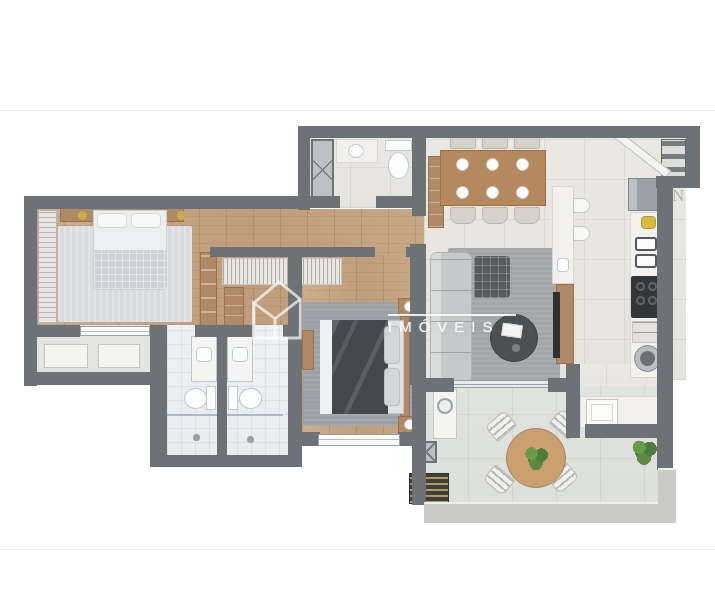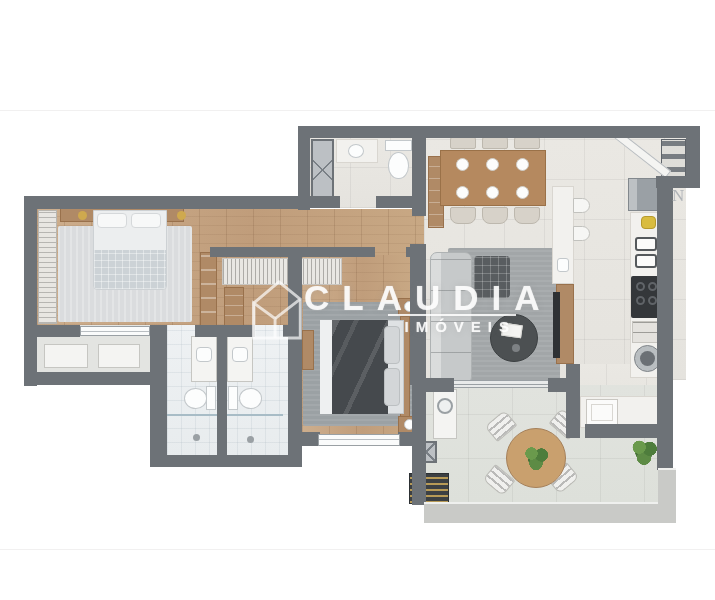--- a/index.html
+++ b/index.html
@@ -46,21 +46,21 @@
                   radial-gradient(circle at 50% 68%, #5d8b45 0 26%, rgba(0,0,0,0) 27%),
                   radial-gradient(circle at 50% 50%, #477239 0 38%, rgba(0,0,0,0) 40%);
         border-radius:50%;}
   .chair{background:#d7d2c9;border:1px solid #bdb8ae;box-sizing:border-box;}
   .tchair{background:#f0f0ee;border:1px solid #b9b9b4;box-sizing:border-box;
           background-image:repeating-linear-gradient(0deg, rgba(60,60,60,.30) 0 2px, rgba(0,0,0,0) 2px 6px);}
   .plate{width:13px;height:13px;border-radius:50%;background:#fdfdfc;border:1px solid #cfcec9;box-sizing:border-box;}
   
   .wm{color:rgba(255,255,255,.78);text-shadow:0 0 1px rgba(255,255,255,.6),0 0 6px rgba(130,130,130,.25);}
   .wm-brand{font-size:35px;font-weight:bold;letter-spacing:13px;}
-  .wm-tagline{font-size:15px;font-weight:bold;letter-spacing:7px;text-align:right;}
+  .wm-tagline{font-size:15px;font-weight:normal;letter-spacing:7px;}
   .wm-rule{background:rgba(255,255,255,.85);box-shadow:0 0 3px rgba(140,140,140,.25);}
   .compass{font-family:"Liberation Serif", serif;font-size:17px;color:#b0b4b8;}
   .frameline{background:#f1f0f0;}
 </style>
 </head>
 <body>
 
 <div id="stage">
 
   <div class="abs frameline" style="left:0;top:110px;width:715px;height:1px;"></div>
@@ -228,20 +228,19 @@
     </div>
 
   <div class="abs" style="left:246px;top:266px;width:280px;height:84px;z-index:50;pointer-events:none;">
     <svg width="62" height="76" viewBox="0 0 64 78" style="position:absolute;left:0;top:2px;opacity:.85;">
       <g fill="none" stroke="rgba(255,255,255,0.8)" stroke-width="3">
         <path d="M8 36 L34 14 L56 32 L56 72 L8 72 Z"></path>
         <path d="M8 72 L8 36 L30 52 L30 72"></path>
         <path d="M30 52 L56 32"></path>
       </g>
     </svg>
-    <div class="wm wm-brand abs" style="left:58px;top:12px;white-space:nowrap;">CLAUDIA</div>
     <div class="wm-rule abs" style="left:142px;top:48px;width:128px;height:2px;"></div>
     <div class="wm wm-tagline abs" style="left:142px;top:52px;width:128px;">IMÓVEIS</div>
   </div>
 
   <div class="abs compass" style="left:672px;top:186px;z-index:40;">N</div>
 
 </div>
 
 </body></html>

